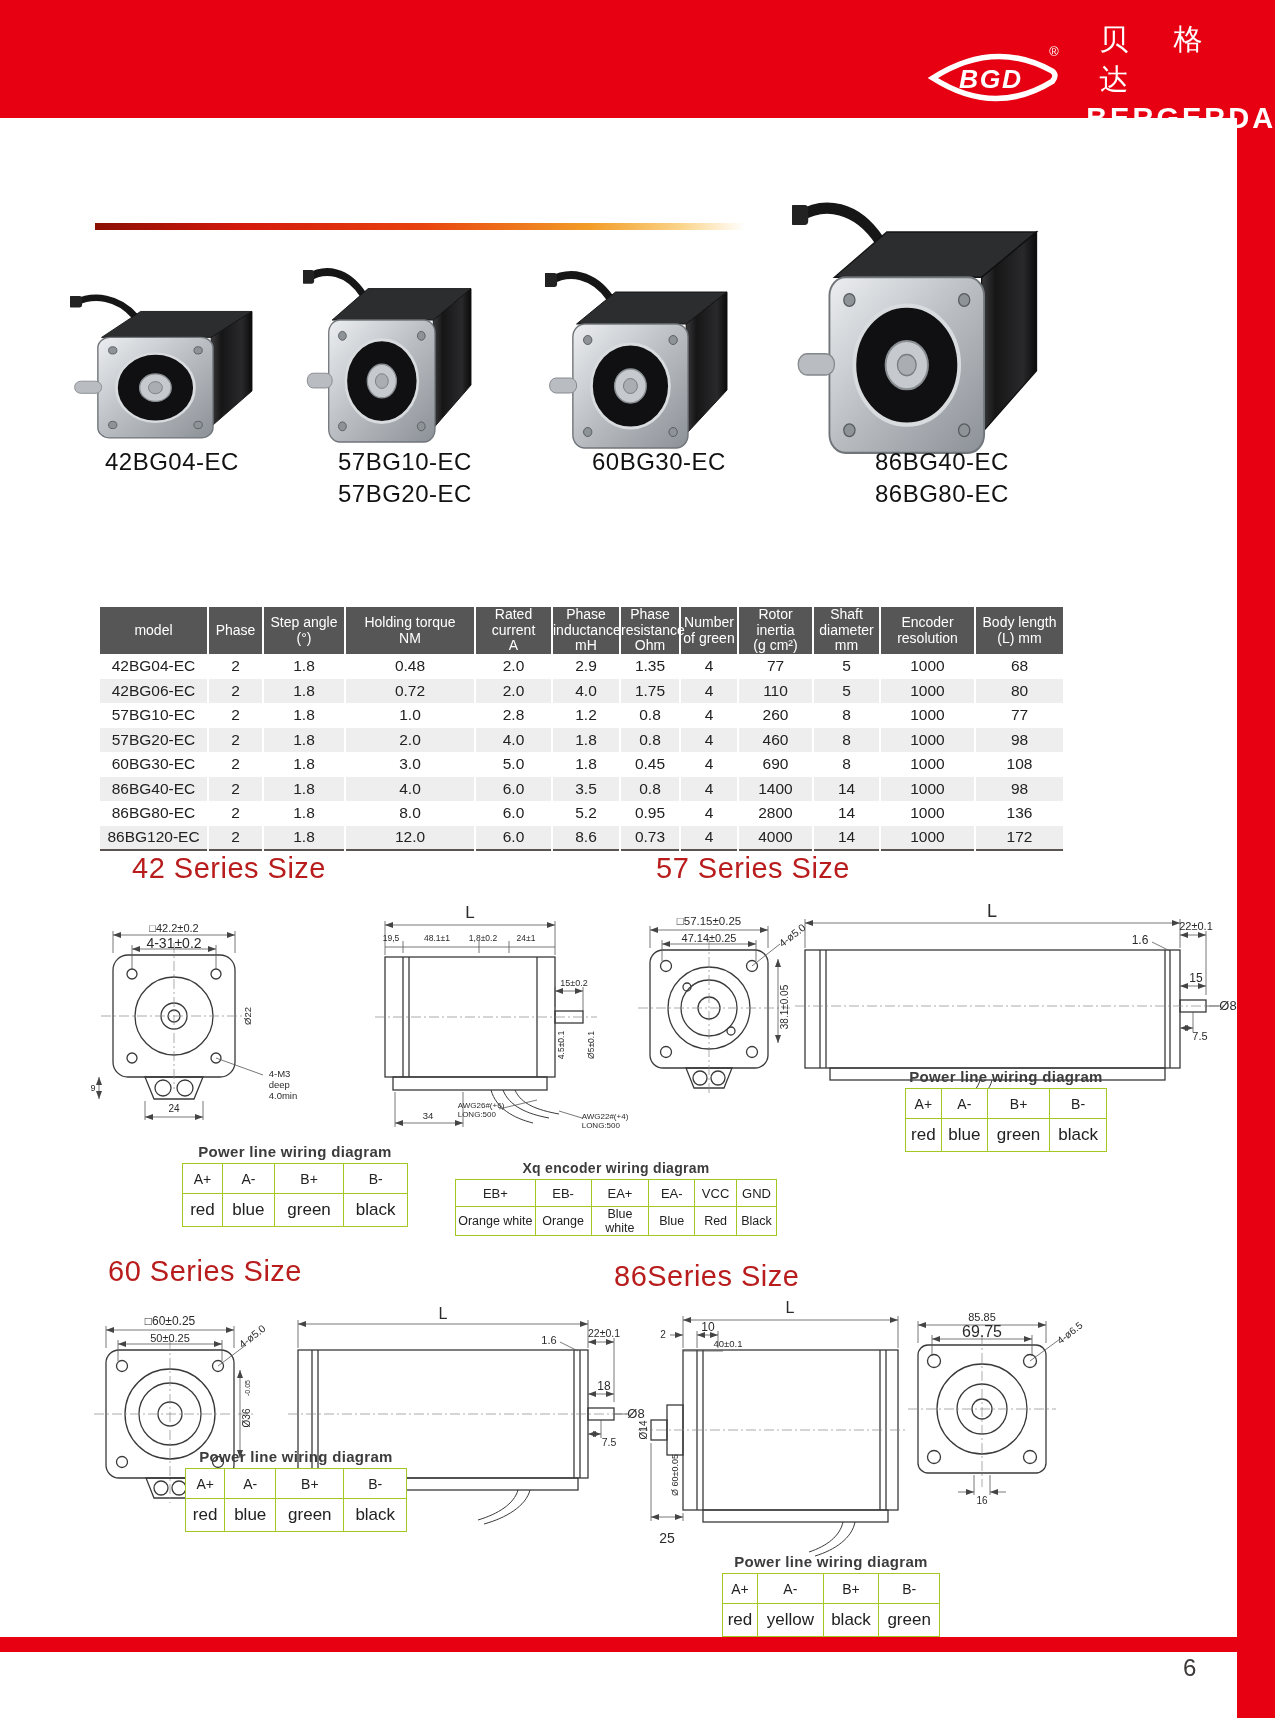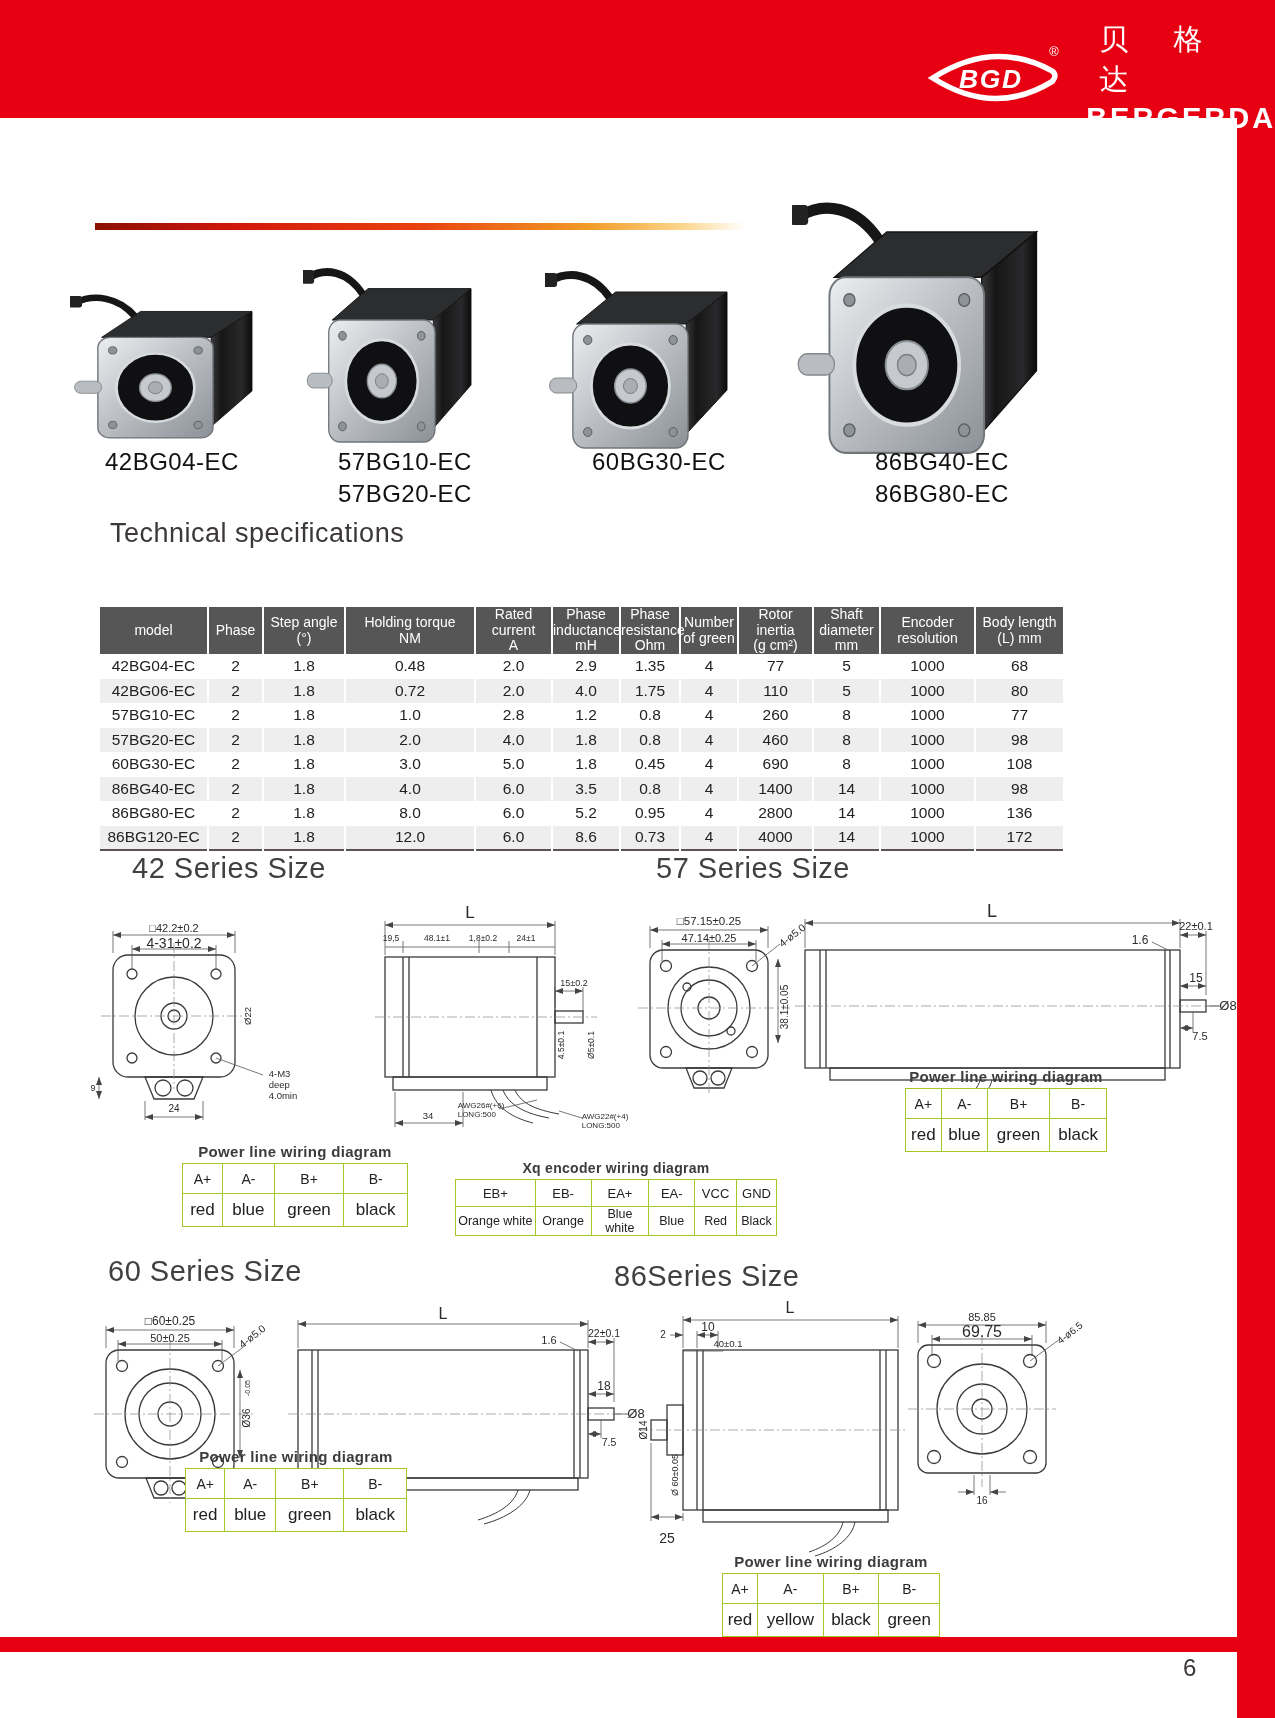--- a/index.html
+++ b/index.html
@@ -25,21 +25,21 @@
   .motor{position:absolute}
 
   .spec-heading{position:absolute;left:110px;top:518px;font-size:27px;font-weight:500;color:#3c3837;letter-spacing:.5px}
   .spec-table{position:absolute;left:100px;top:607px;width:963px;border-collapse:collapse;table-layout:fixed;text-align:center;border-bottom:2.5px solid #5a5350}
   .spec-table th{background:var(--table-header-bg,#575656);color:#fff;font-weight:400;font-size:14px;line-height:1.12;white-space:pre-line;height:44px;vertical-align:middle;border-left:2px solid #fff}
   .spec-table th:first-child{border-left:none}
   .spec-table td{font-size:15.5px;color:#222;height:24.5px;border-left:2px solid rgba(255,255,255,.95)}
   .spec-table td:first-child{border-left:none}
   .spec-table tbody tr:nth-child(even){background:var(--row-alt,#eee)}
 
-  .section-title{position:absolute;font-size:29px;font-weight:500;color:#404040;letter-spacing:.5px}
+  .section-title{position:absolute;font-size:29px;font-weight:500;color:#b91c1c;letter-spacing:.5px}
 
   .drawing{position:absolute}
   .drawing svg{position:absolute;left:0;top:0;width:100%;height:100%}
   .dim{position:absolute;font-size:11px;color:#2b2b2b;white-space:pre-line;text-align:center;line-height:1.15;transform:translate(-50%,-50%)}
   .dim.rot{transform:translate(-50%,-50%) rotate(-90deg)}
   .dim.diag{transform:translate(-50%,-50%) rotate(-38deg)}
   .dim.ta-l{text-align:left}
 
   .wiring{position:absolute;text-align:center}
   .wtitle{font-size:15px;font-weight:700;color:#3c3c3c;margin-bottom:3px;letter-spacing:.3px}
@@ -120,21 +120,20 @@
       <use href="#motorSym"></use>
     </svg>
 
   <div class="product-label" style="left:105px;top:448px">42BG04-EC</div>
   <div class="product-label" style="left:338px;top:448px">57BG10-EC</div>
   <div class="product-label" style="left:338px;top:480px">57BG20-EC</div>
   <div class="product-label" style="left:592px;top:448px">60BG30-EC</div>
   <div class="product-label" style="left:875px;top:448px">86BG40-EC</div>
   <div class="product-label" style="left:875px;top:480px">86BG80-EC</div>
 
-  <h2 class="spec-heading">Technical specifications</h2>
   <table class="spec-table">
     <colgroup>
       <col style="width:108px">
         <col style="width:55px">
         <col style="width:82px">
         <col style="width:130px">
       <col style="width:77px">
         <col style="width:68px">
         <col style="width:60px">
         <col style="width:58px">

